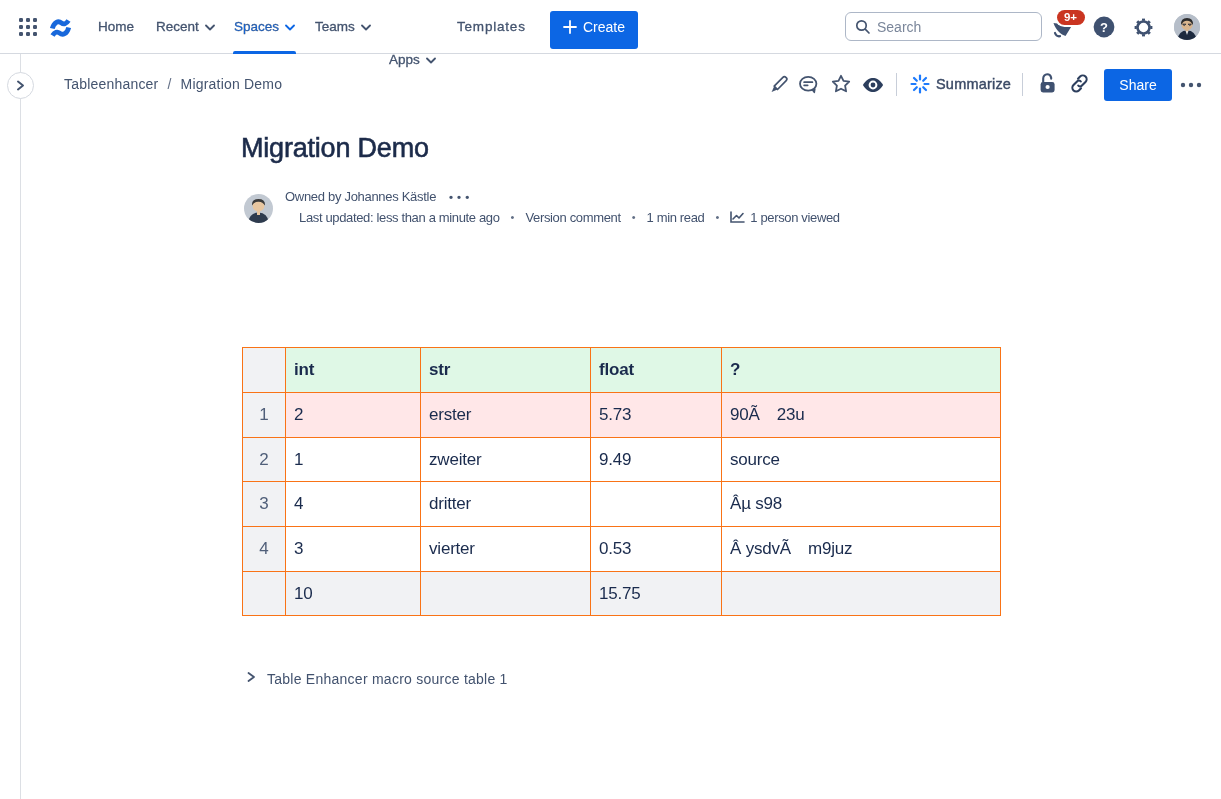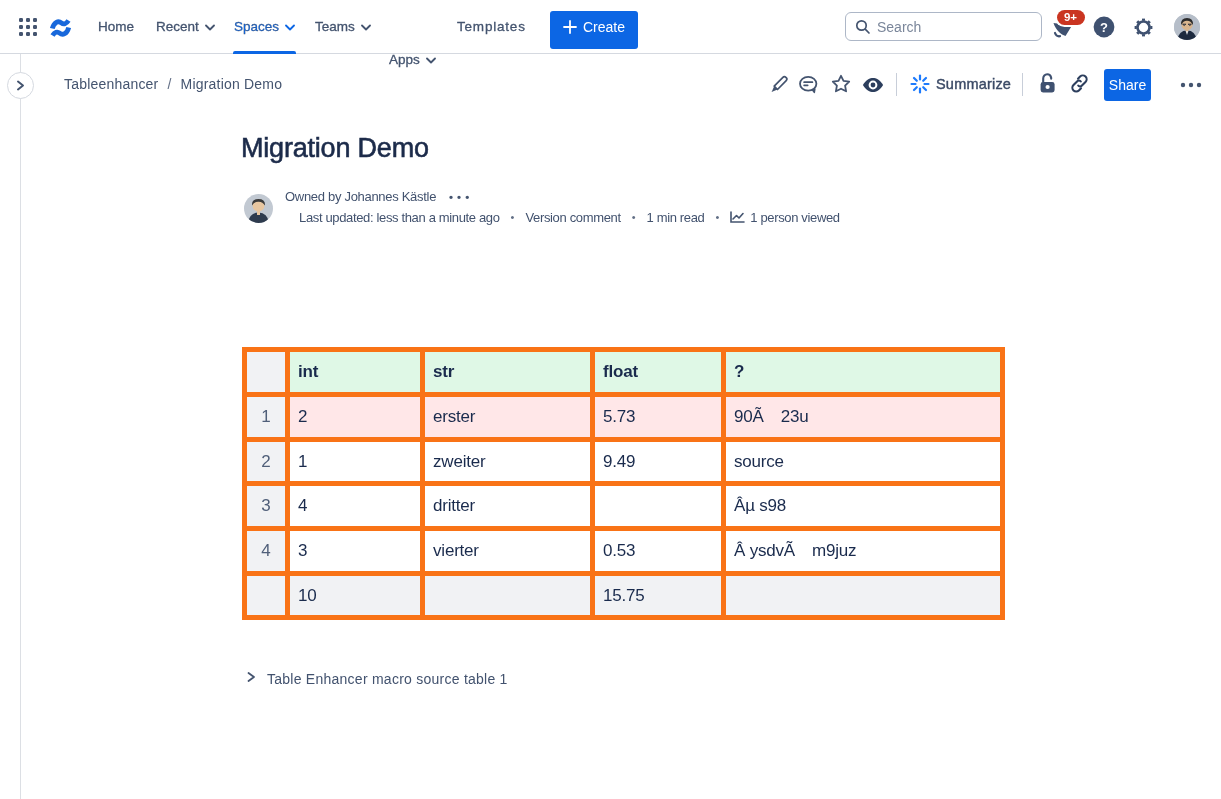--- a/index.html
+++ b/index.html
@@ -13,33 +13,33 @@
 #spaces-underline { position:absolute; left:233px; top:51px; width:63px; height:3px; background:#0C66E4; border-radius:2px 2px 0 0; }
 #createbtn { position:absolute; left:550px; top:11px; width:88px; height:38px; background:#0C66E4; border-radius:3px; color:#fff; font-size:14px; font-weight:500; text-align:center; line-height:32px; }
 #searchbox { position:absolute; left:845px; top:12px; width:197px; height:29px; border:1.4px solid #adb7c7; border-radius:6px; }
 #searchbox span { position:absolute; left:31px; top:4px; font-size:14px; color:#7A869A; line-height:20px; }
 
 
 #leftline { position:absolute; left:20px; top:54px; width:1px; height:745px; background:#dcdfe4; }
 #expandbtn { position:absolute; left:7px; top:72px; width:27px; height:27px; border-radius:50%; background:#fff; border:1px solid #d5d9e0; }
 #breadcrumb { position:absolute; left:64px; top:76px; font-size:14px; color:#44546F; letter-spacing:0.2px; }
 #breadcrumb .sep { color:#626f86; margin:0 9px; }
-#sharebtn { position:absolute; left:1104px; top:69px; width:47px; height:32px; background:#0C66E4; border-radius:3px; color:#fff; font-size:14px; font-weight:500; text-align:center; line-height:32px; }
+#sharebtn { position:absolute; left:1104px; top:69px; width:68px; height:32px; background:#0C66E4; border-radius:3px; color:#fff; font-size:14px; font-weight:500; text-align:center; line-height:32px; }
 .pa-sep { position:absolute; top:73px; width:1px; height:23px; background:#c8ced9; }
 #summarize { position:absolute; left:936px; top:76px; font-size:14.5px; font-weight:500; color:#3b4a66; letter-spacing:0.2px; -webkit-text-stroke:0.4px #3b4a66; }
 
 
 #title { position:absolute; left:241px; top:133px; font-size:27px; font-weight:400; color:#1c2b4a; letter-spacing:-0.2px; -webkit-text-stroke:0.6px #1c2b4a; line-height:30px; }
 #byline1 { position:absolute; left:285px; top:189px; font-size:13px; letter-spacing:-0.3px; color:#42526E; }
 #byline2 { position:absolute; left:299px; top:209.5px; font-size:13px; letter-spacing:-0.35px; color:#42526E; }
 .dotsep { display:inline-block; margin:0 11px; color:#626f86; font-size:11px; vertical-align:1px; letter-spacing:0; }
 
 
 #tbl { position:absolute; left:242px; top:347px; border-collapse:collapse; table-layout:fixed; }
-#tbl td, #tbl th { border:5px solid #f97316; font-size:17px; color:#1a2b4d; padding:0 0 0 8px; text-align:left; vertical-align:middle; font-weight:400; letter-spacing:-0.2px; }
+#tbl td, #tbl th { border:1px solid #f97316; font-size:17px; color:#1a2b4d; padding:0 0 0 8px; text-align:left; vertical-align:middle; font-weight:400; letter-spacing:-0.2px; }
 #tbl th { background:#dff8e6; font-weight:700; }
 #tbl td.num { background:#f1f2f4; color:#505f79; text-align:center; padding:0; }
 #tbl tr.r1 td { background:#ffe7e8; }
 #tbl tr.r1 td.num { background:#f1f2f4; }
 #tbl tr.foot td { background:#f1f2f4; }
 
 #expander { position:absolute; left:267px; top:670.5px; font-size:14px; color:#42526E; letter-spacing:0.25px; }
 #expchev { position:absolute; left:246px; top:671px; }
 svg { display:block; }
 .icon { position:absolute; }

